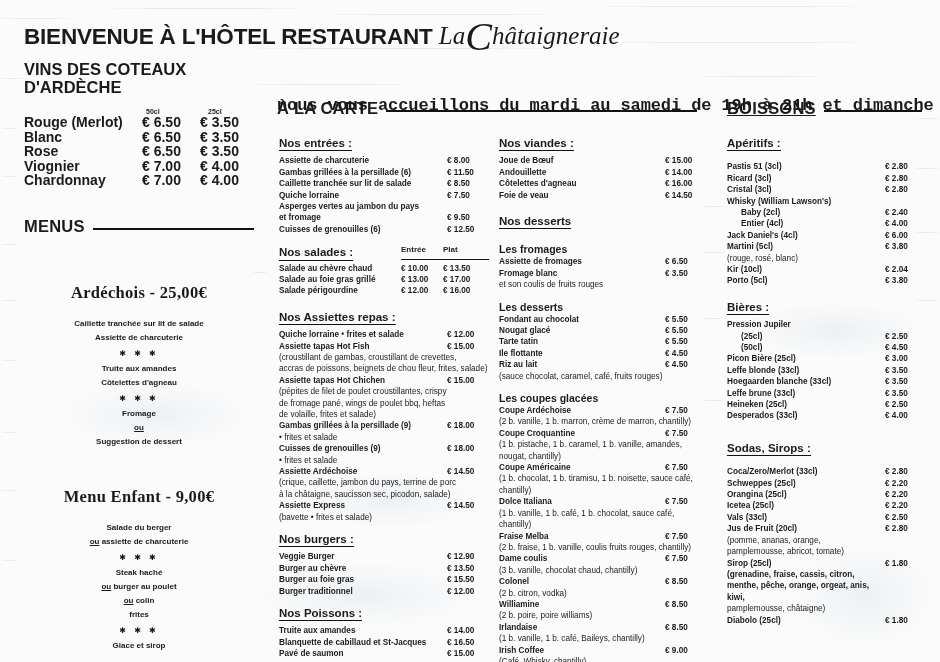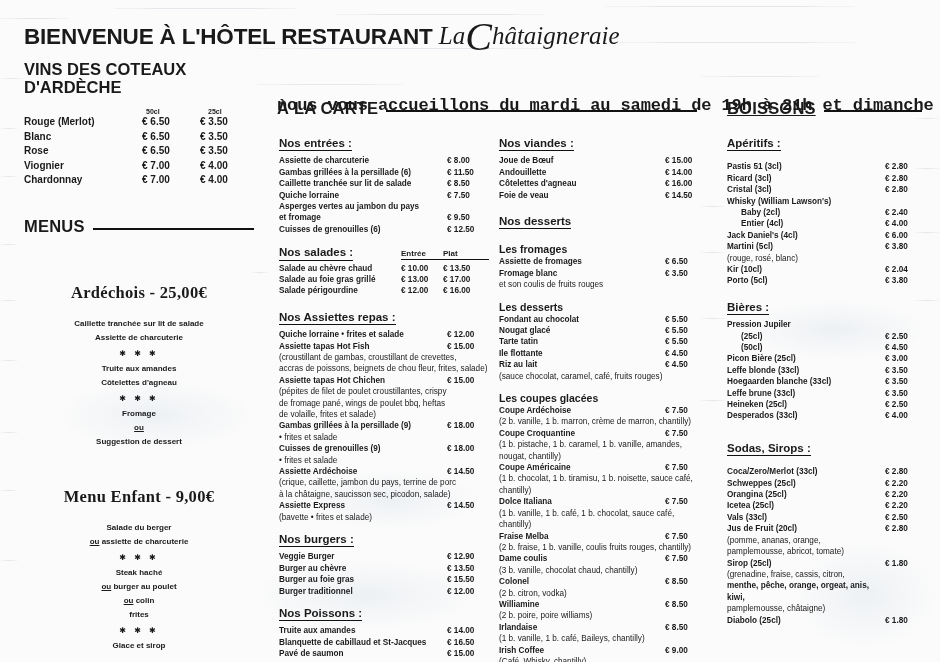--- a/index.html
+++ b/index.html
@@ -124,21 +124,21 @@
   }
   .spacer6 { height: 6px; }
   .spacer10 { height: 10px; }
 
   
   #wines-title { position: absolute; left: 24px; top: 60px; width: 225px; font-size: 16.5px; font-weight: 700; line-height: 18px; }
   #wine-table { position: absolute; left: 24px; top: 108px; width: 235px; }
   .wine-hdr { display:flex; font-size: 7px; font-weight: 700; }
   .wine-hdr .w-nm { flex: 0 0 118px; }
   .wine-hdr .w-c { flex: 0 0 58px; text-align: left; padding-left: 4px;}
-  .wine-row { display:flex; font-size: 10px; font-weight: 700; line-height: 14.6px; }
+  .wine-row { display:flex; font-size: 14px; font-weight: 700; line-height: 14.6px; }
   .wine-row .w-nm { flex: 0 0 118px; }
   .wine-row .w-c { flex: 0 0 58px; }
 
   #menus-title { position: absolute; left: 24px; top: 217px; width: 230px; }
   .menu-block { position: absolute; left: 18px; width: 242px; text-align: center; }
   .menu-name {
     font-family: "Liberation Serif", serif;
     font-weight: 700;
     font-size: 16.5px;
     letter-spacing: .3px;
@@ -316,21 +316,21 @@
           <span class="nm">et fromage</span>
           <span class="pr">€ 9.50</span>
         </div>
         <div class="row">
           <span class="nm">Cuisses de grenouilles (6)</span>
           <span class="pr">€ 12.50</span>
         </div>
       </div>
 
     <div class="spacer10"></div>
-    <div style="display:flex; align-items:flex-end;">
+    <div style="display:flex; ">
       <span class="sub-head" style="margin-bottom:2px;">Nos salades :</span>
       <span style="flex:1"></span>
       <span class="sub-head" style="font-size:8px; width:42px; margin-bottom:3px;">Entrée</span>
       <span class="sub-head" style="font-size:8px; width:46px; margin-bottom:3px;">Plat</span>
     </div>
     <div id="salades-rows">
         <div class="row">
           <span class="nm">Salade au chèvre chaud</span>
           <span class="pr">€ 10.00</span>
           <span class="pr2">€ 13.50</span>
@@ -682,21 +682,21 @@
         </div>
         <div class="row">
           <span class="nm" style="font-weight: 400;">pamplemousse, abricot, tomate)</span>
           <span class="pr"></span>
         </div>
         <div class="row">
           <span class="nm">Sirop (25cl)</span>
           <span class="pr">€ 1.80</span>
         </div>
         <div class="row">
-          <span class="nm" style="font-weight: 400;">(grenadine, fraise, cassis, citron,</span>
+          <span class="nm" style="font-weight: 700;">(grenadine, fraise, cassis, citron,</span>
           <span class="pr"></span>
         </div>
         <div class="row">
           <span class="nm" style="font-weight: 700;">menthe, pêche, orange, orgeat, anis, kiwi,</span>
           <span class="pr"></span>
         </div>
         <div class="row">
           <span class="nm" style="font-weight: 400;">pamplemousse, châtaigne)</span>
           <span class="pr"></span>
         </div>

